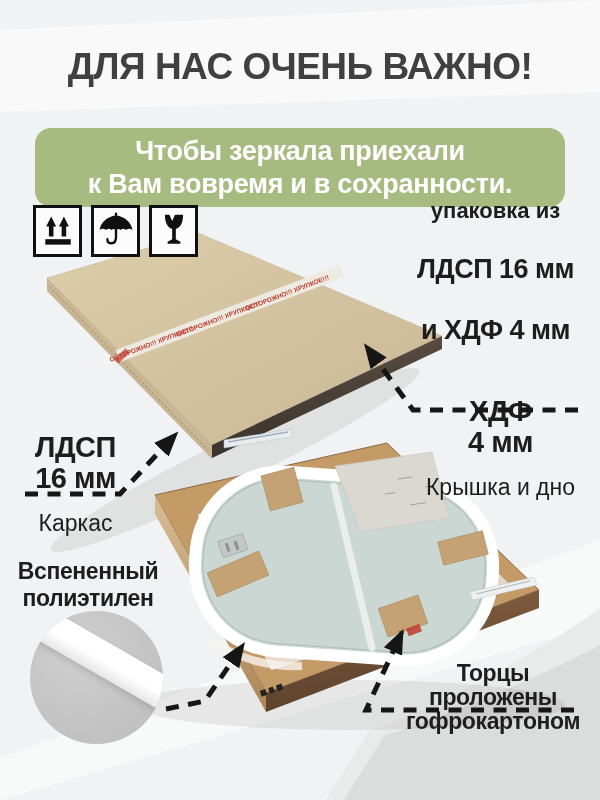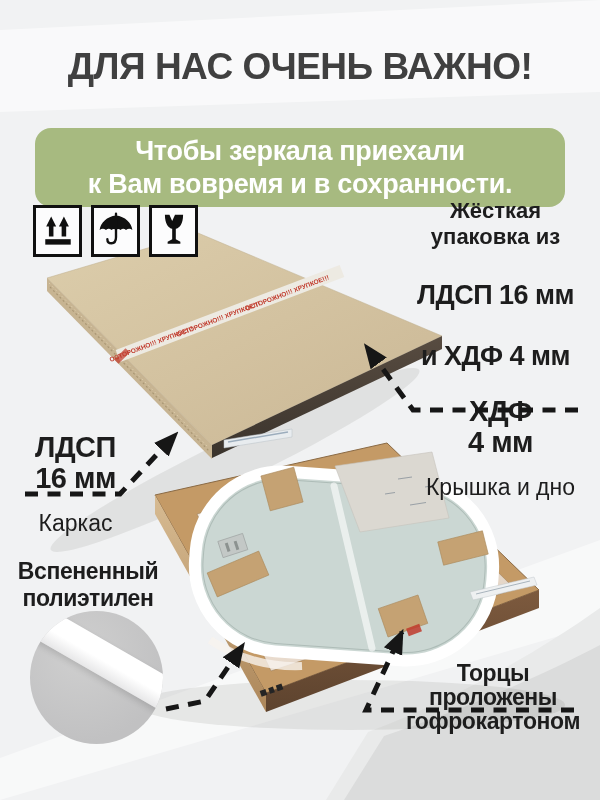--- a/index.html
+++ b/index.html
@@ -96,21 +96,20 @@
       </svg>
     </div>
     <div class="icon-box">
       <svg width="40" height="40" viewBox="0 0 44 44">
         <path d="M12,4 L17,4 L20,11 L23,4.5 L23,4 L32,4 C32,14 28,18.6 24,19.6 L24,31 L29,33.8 L29,36 L15,36 L15,33.8 L20,31 L20,19.6 C16,18.6 12,14 12,4 Z" fill="#101010"></path>
       </svg>
     </div>
   </div>
 
   <div class="anno anno-rigid">
-    <span class="s">Жёсткая</span>
     <span class="s">упаковка из</span>
     <span class="b">ЛДСП 16 мм</span>
     <span class="b">и ХДФ 4 мм</span>
   </div>
 
   <svg class="photos-svg" width="600" height="800" viewBox="0 0 600 800">
     <defs>
       <linearGradient id="gTop" x1="0" y1="0" x2="1" y2="1">
         <stop offset="0" stop-color="#dccdab"></stop>
           <stop offset="1" stop-color="#cab795"></stop>

